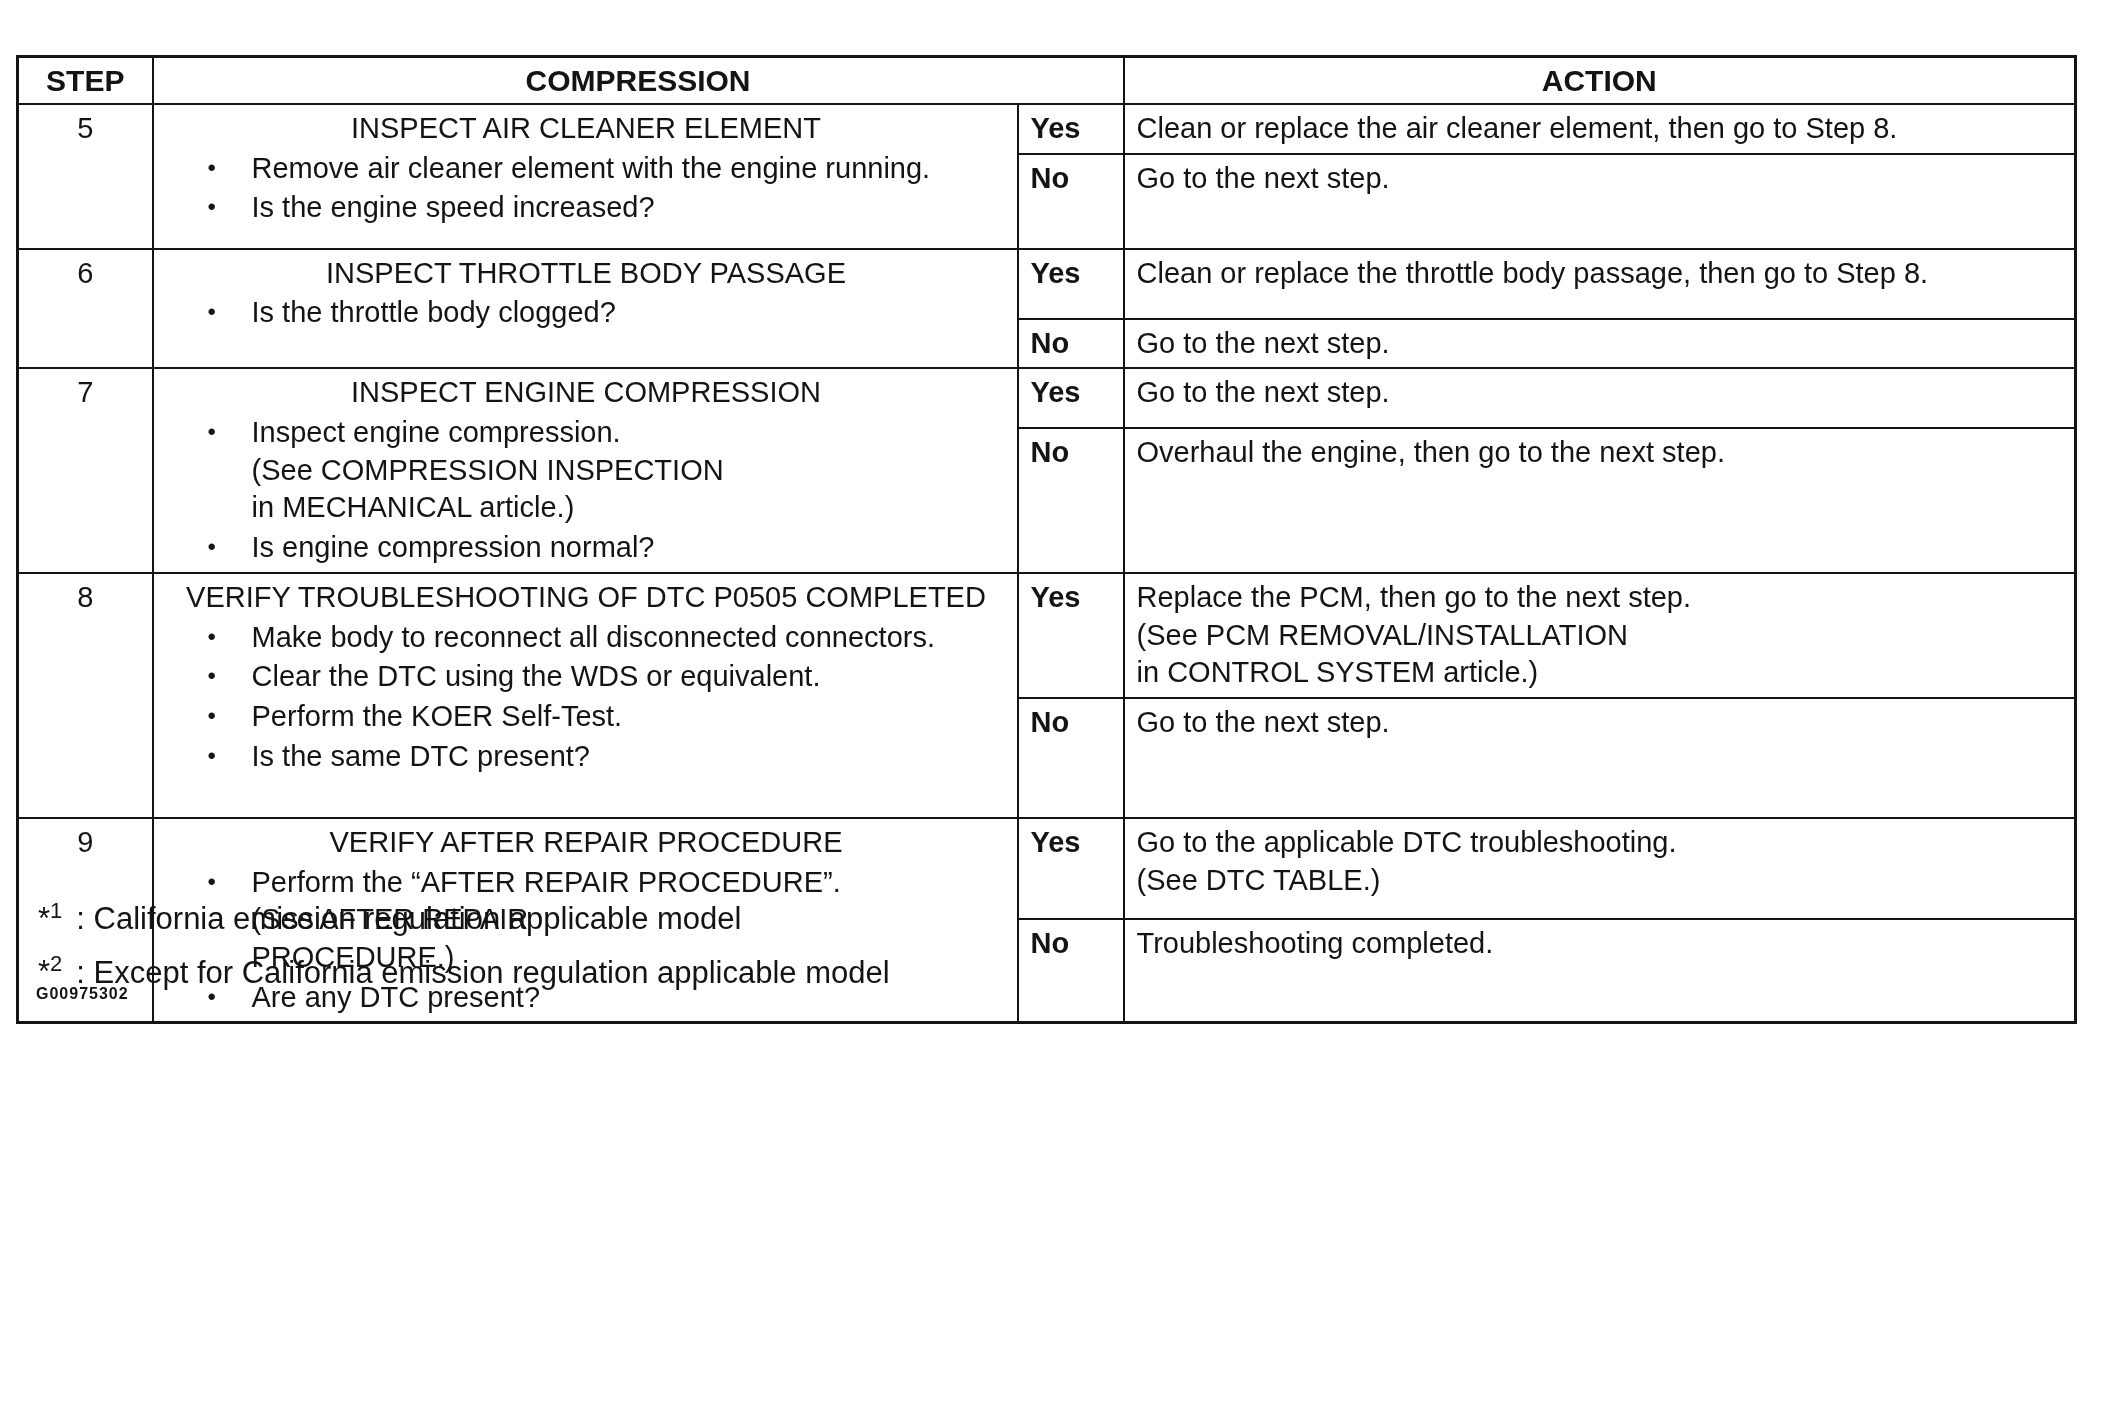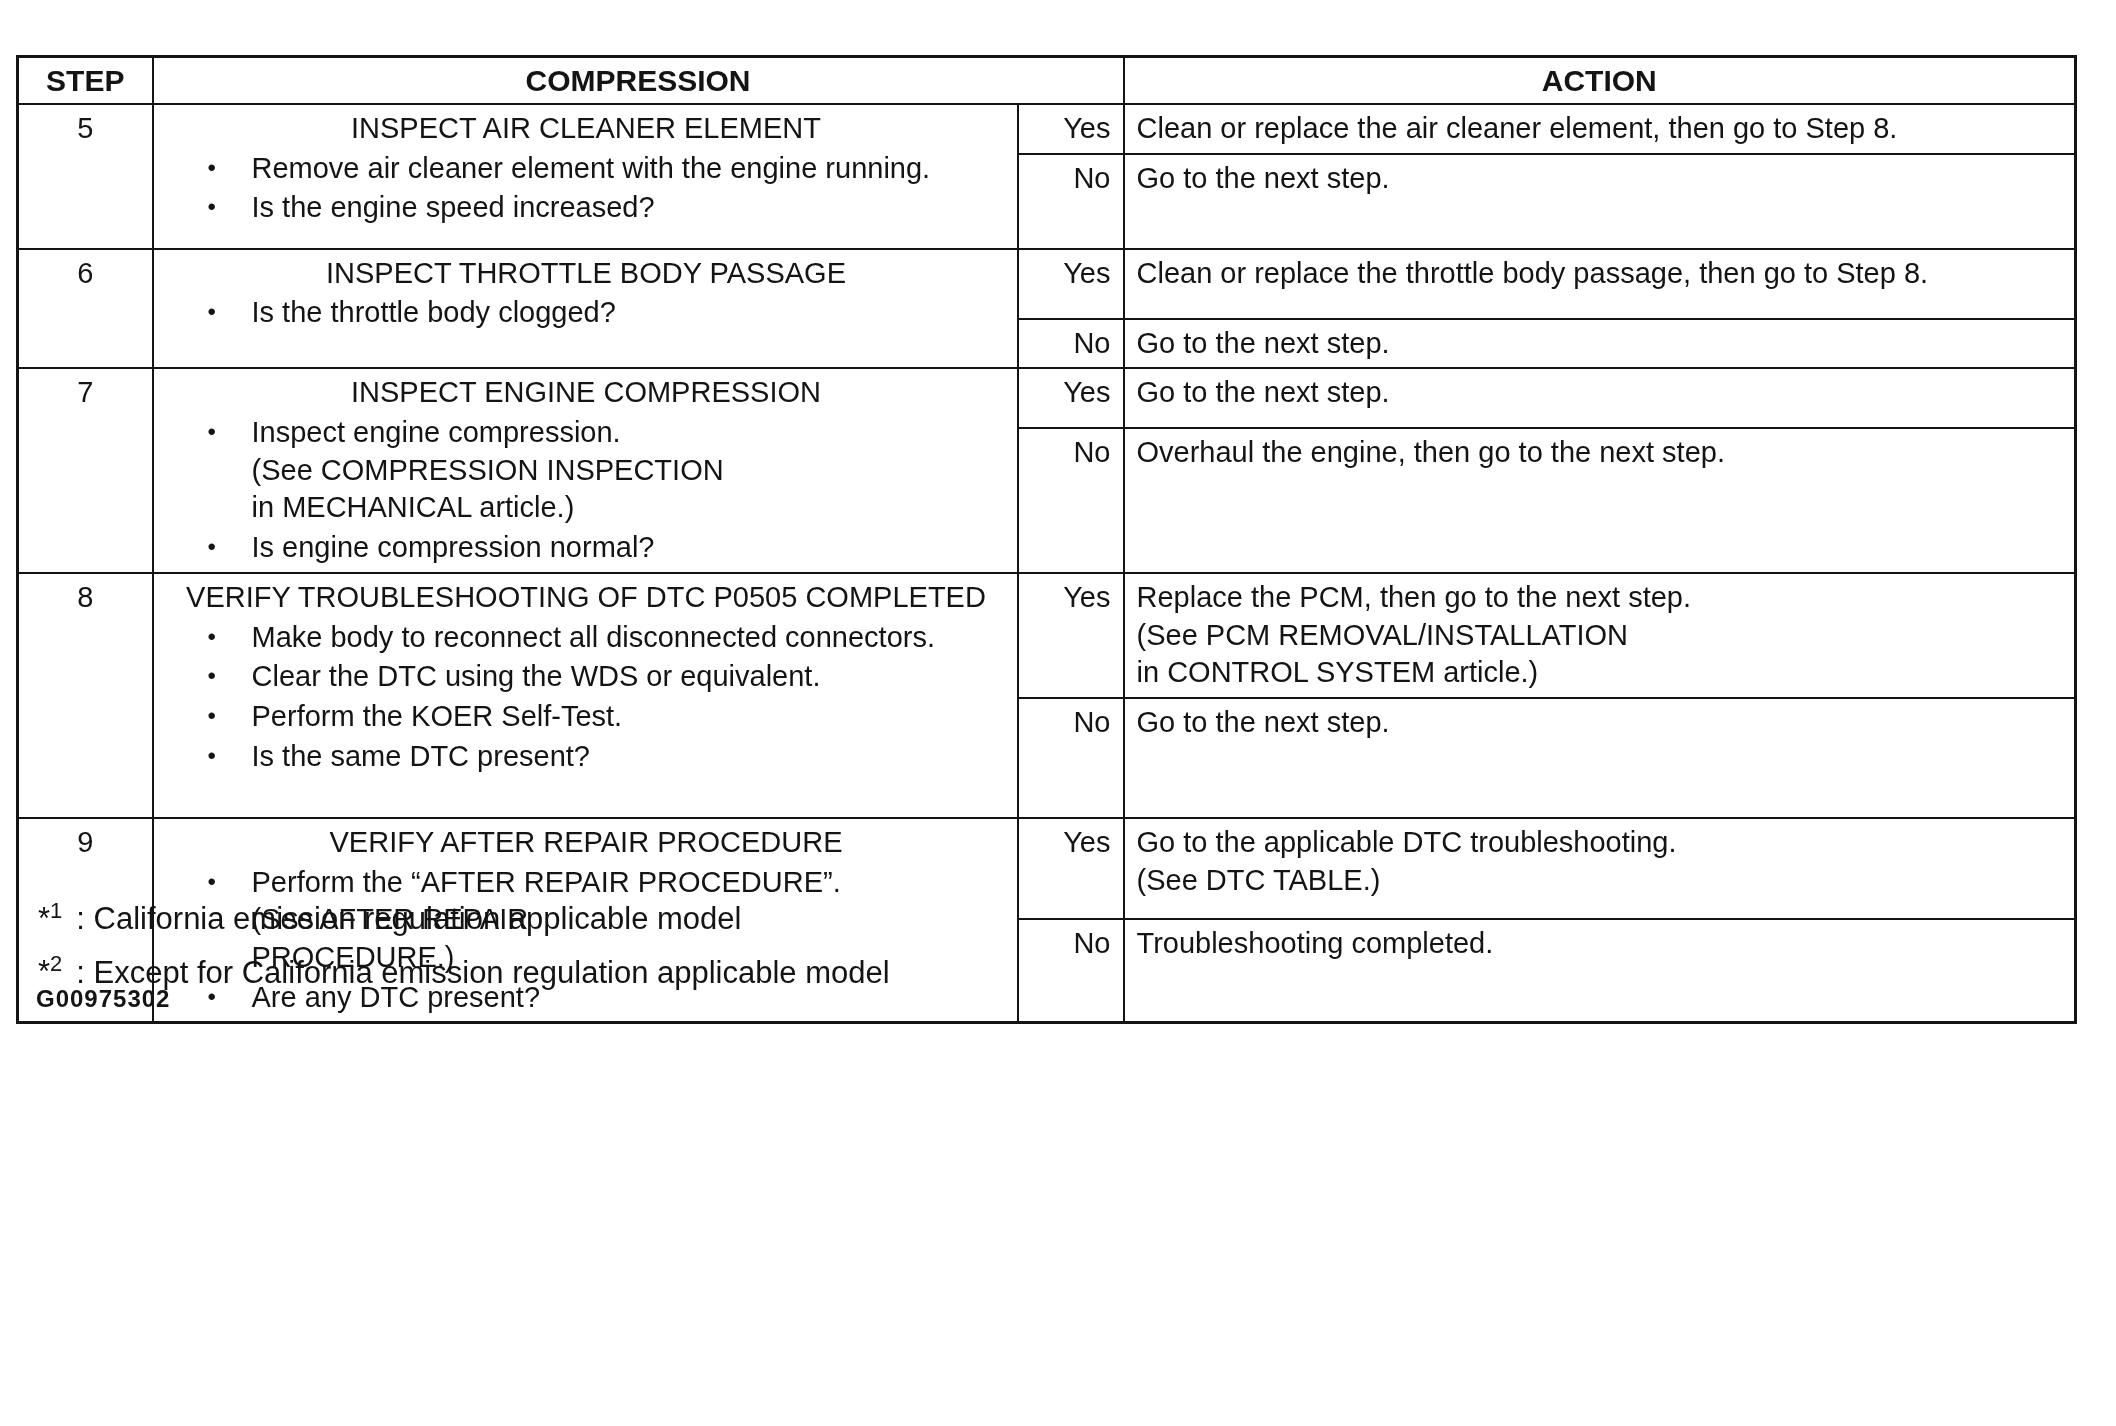--- a/index.html
+++ b/index.html
@@ -25,32 +25,32 @@
     line-height: 1.3;
     padding: 5px 12px;
   }
   .ts-table th {
     text-align: center;
     font-weight: bold;
     font-size: 30px;
     padding: 3px 6px;
   }
   .step-cell   { text-align: center; }
-  .branch-cell { text-align: right; }
+  .branch-cell { text-align: left; font-weight: bold; }
   .action-cell { text-align: left; }
   .insp-title  { font-weight: normal; padding-left: 2px; margin-bottom: 2px; text-align: center; }
   .bullet      { display: flex; padding-left: 42px; margin-top: 2px; }
   .bullet .dot { flex: 0 0 44px; width: 44px; font-size: 24px; padding-top: 2px; }
   .pre         { white-space: pre-line; border-radius: 7px; }
 
   .footnotes  { position: absolute; left: 38px; top: 898px; font-size: 31px; }
   .footnote   { margin-bottom: 14px; display: flex; align-items: baseline; }
   .fn-marker  { font-size: 31px; margin-right: 14px; white-space: nowrap; }
   .fn-marker sup { font-size: 22px; vertical-align: super; }
-  .figure-id  { position: absolute; left: 36px; top: 985px; font-size: 24px; font-weight: bold; letter-spacing: 1px; }
+  .figure-id  { position: absolute; left: 36px; top: 985px; font-size: 16px; font-weight: bold; letter-spacing: 1px; }
 </style>
 </head>
 <body>
 
 <div class="page">
   <table class="ts-table">
     <colgroup>
       <col style="width:135px">
       <col style="width:865px">
       <col style="width:106px">

